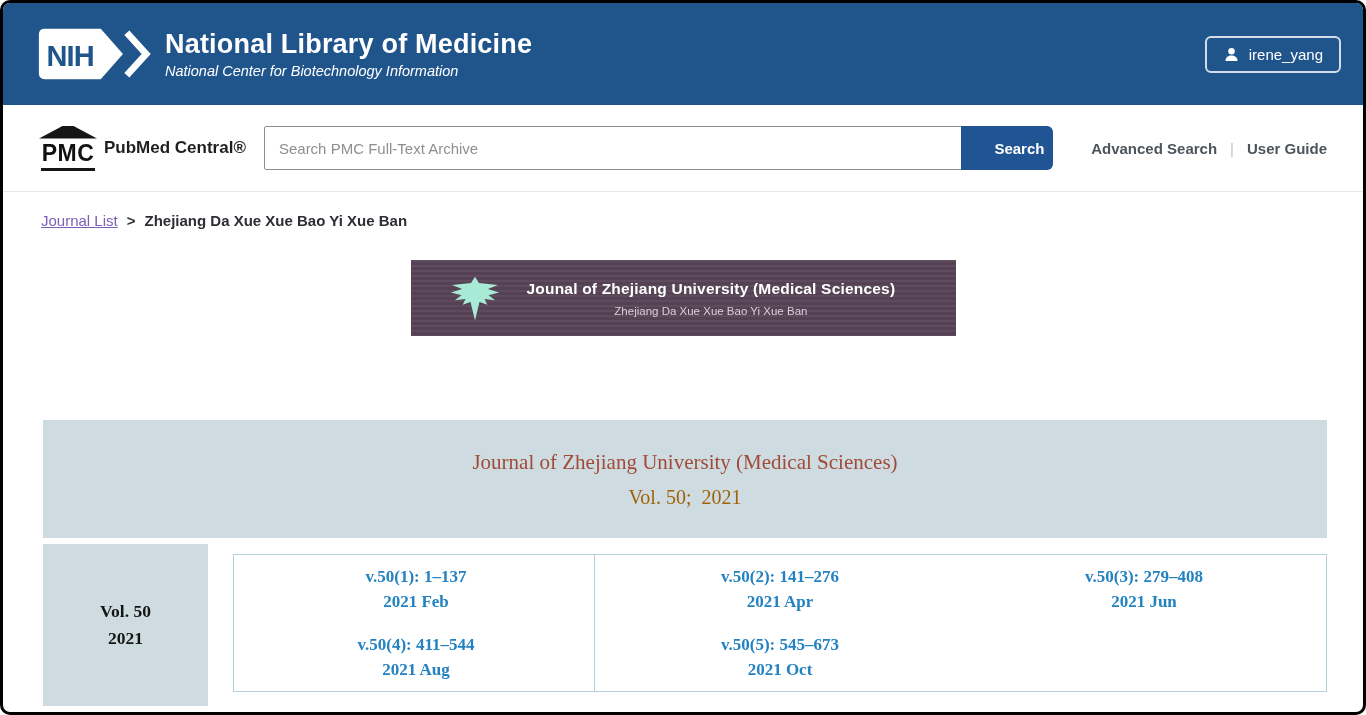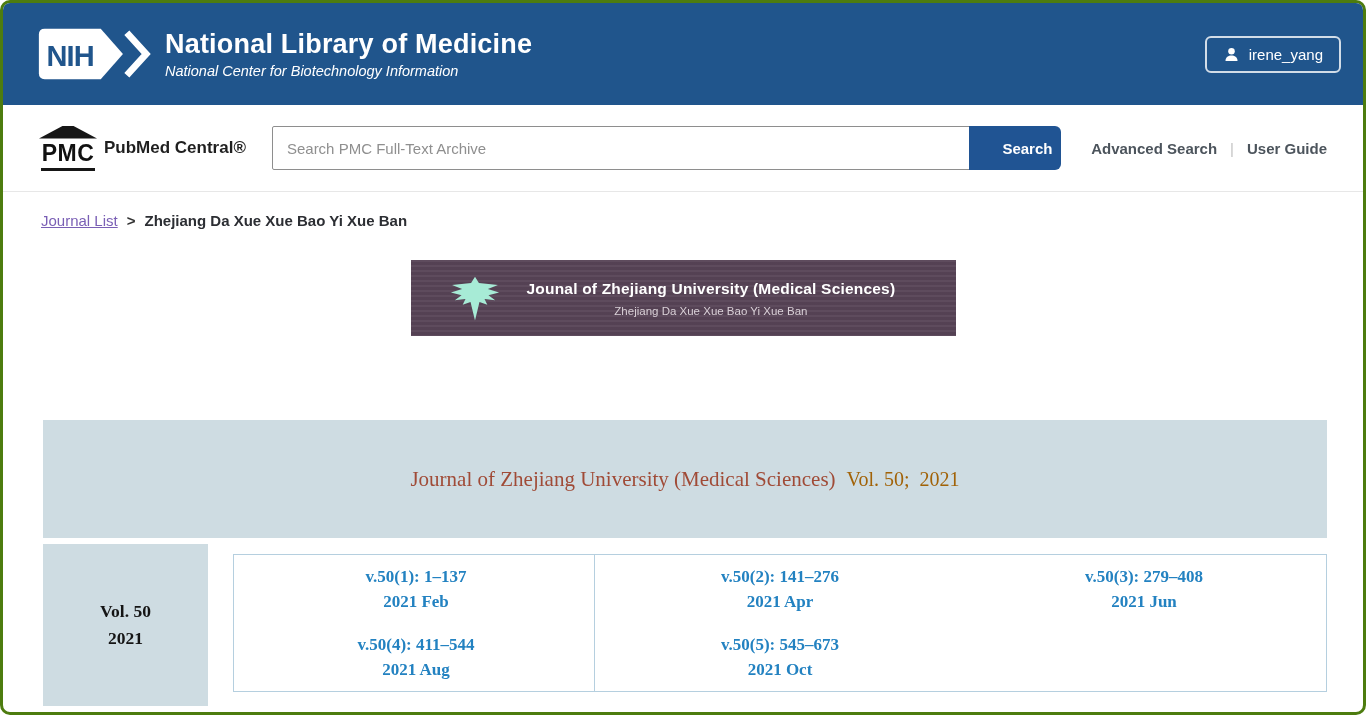--- a/index.html
+++ b/index.html
@@ -1,19 +1,19 @@
 <!DOCTYPE html>
 <html><head>
 <meta charset="utf-8">
 <style>
   html,body{margin:0;padding:0;background:#ffffff;}
   *{box-sizing:border-box;}
   .window{
     width:1366px;height:715px;
-    border:3px solid #4d7c0f;border-radius:10px;
+    border:3px solid #000000;border-radius:10px;
     overflow:hidden;background:#fff;
     font-family:"Liberation Sans",sans-serif;
     position:relative;
   }
 
   
   .nih-header{
     height:102px;background:#20558c;
     display:flex;align-items:center;
     padding:0 22px 0 32px;
@@ -38,21 +38,21 @@
   .pmc-mark{display:inline-flex;flex-direction:column;align-items:center;}
   .pmc-roof{
     width:58px;height:13px;background:#161616;margin-bottom:3px;
     clip-path:polygon(42% 0,58% 0,100% 100%,0 100%);
   }
   .pmc-acronym{
     font-size:23px;font-weight:bold;color:#111;line-height:1;
     border-bottom:3px solid #161616;padding:0 1px 3px;letter-spacing:.5px;
   }
   .pmc-name{font-size:17px;font-weight:bold;color:#1f1f1f;margin-left:7px;}
-  .search-wrap{display:flex;align-items:flex-start;margin-left:26px;}
+  .search-wrap{display:flex;align-items:flex-start;margin-left:18px;}
   .search-input{
     width:698px;height:44px;border:1px solid #8e8e8e;border-radius:2px 0 0 2px;
     padding:0 14px;font-size:15px;color:#333;outline:none;
     font-family:"Liberation Sans",sans-serif;
   }
   .search-input::placeholder{color:#8f8f8f;}
   .search-button{
     width:92px;height:44px;margin-left:-1px;border:none;cursor:pointer;
     background:#205493;color:#fff;font-size:15px;font-weight:bold;
     border-radius:0 6px 6px 0;font-family:"Liberation Sans",sans-serif;padding-left:31px;
@@ -79,21 +79,21 @@
       rgba(0,0,0,0.03) 2px,rgba(0,0,0,0.03) 5px);
     display:flex;align-items:center;padding:0 0 0 36px;text-align:center;
   }
   .banner-eagle{flex:0 0 auto;margin-right:24px;}
   .banner-title{font-size:15.5px;font-weight:bold;color:#fff;letter-spacing:.2px;}
   .banner-subtitle{font-size:11.5px;color:#d9d0d7;margin-top:7px;}
 
   
   .volume-header{
     margin:84px 36px 0 40px;height:118px;background:#cedce2;
-    display:flex;flex-direction:row;align-items:center;justify-content:center;
+    display:flex;flex-direction:column;align-items:center;justify-content:center;
     gap:11px;font-family:"Liberation Serif",serif;
   }
   .vh-title{font-size:21px;color:#a04b37;}
   .vh-subtitle{font-size:20px;color:#a16207;white-space:pre;}
 
   
   .volume-section{margin:6px 36px 0 40px;display:flex;height:162px;}
   .volume-label-cell{
     width:165px;background:#cedce2;flex:0 0 auto;
     display:flex;flex-direction:column;align-items:center;justify-content:center;

